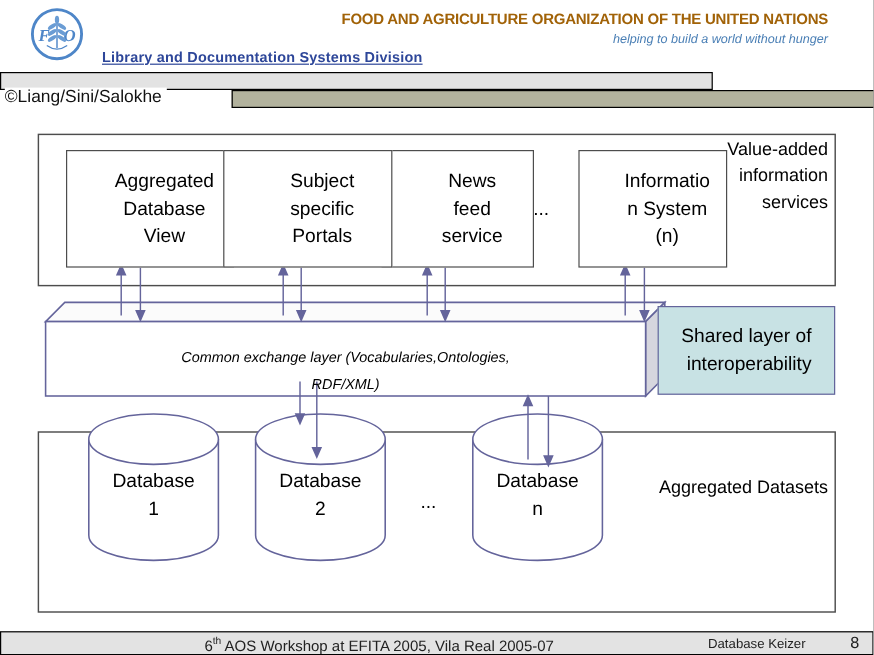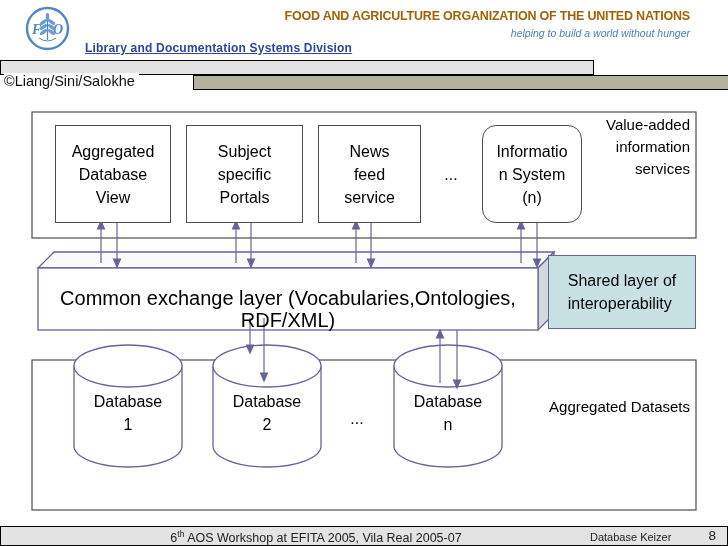--- a/index.html
+++ b/index.html
@@ -14,32 +14,32 @@
   .division-title{top:41px;left:85px;font-size:12px;font-weight:bold;color:#2d4699;letter-spacing:0.2px;text-decoration:underline;}
   .gray-bar{top:60px;left:0;width:592px;height:13px;background:#e3e3e3;border:1px solid #000;}
   .olive-bar{top:75px;left:193px;width:534px;height:13px;background:#b2b29d;border:1px solid #000;}
   .copyright{top:73px;left:4px;font-size:14.5px;color:#111;background:#fff;padding-right:4px;}
   
   svg.canvas{position:absolute;left:0;top:0;z-index:0;}
   
   .svc-box{
     top:125px;height:96px;background:#fff;border:1px solid #4d4d4d;
     display:flex;align-items:center;justify-content:center;text-align:center;
-    font-size:16px;line-height:23px;white-space:pre-line;z-index:1;
+    font-size:16px;line-height:23px;white-space:pre-line;z-index:1;padding-left:24px;
   }
   .b1{left:55px;width:114px;}
   .b2{left:186px;width:115px;}
   .b3{left:318px;width:101px;}
-  .b4{left:482px;width:98px;border-radius:14px;}
+  .b4{left:482px;width:98px;}
   .dots-top{left:429px;top:166px;width:44px;text-align:center;font-size:16px;z-index:1;}
   .value-added{left:558px;top:114px;width:132px;text-align:right;font-size:15px;line-height:22px;white-space:pre-line;z-index:1;}
-  .exchange-label{left:38px;top:287px;width:500px;text-align:center;font-size:20px;line-height:22px;white-space:pre-line;z-index:1;}
+  .exchange-label{left:38px;top:287px;width:500px;text-align:center;font-size:12px;line-height:22px;white-space:pre-line;z-index:1;font-style:italic;}
   .shared-box{
     left:548px;top:255px;width:146px;height:72px;background:#c8e2e4;border:1.5px solid #64649b;
-    display:flex;align-items:center;justify-content:center;text-align:left;
+    display:flex;align-items:center;justify-content:center;text-align:right;
     font-size:16px;line-height:23px;white-space:pre-line;z-index:1;
   }
   .db-label{top:390px;width:110px;text-align:center;font-size:16px;line-height:23px;white-space:pre-line;z-index:1;}
   .dbl1{left:73px;} .dbl2{left:212px;} .dbln{left:393px;}
   .dots-bottom{left:335px;top:410px;width:44px;text-align:center;font-size:16px;z-index:1;}
   .distributed{left:520px;top:398px;width:170px;text-align:right;font-size:15px;z-index:1;}
   
   .footer-bar{top:526px;left:0;width:726px;height:18px;background:#e3e3e3;border:1px solid #000;z-index:1;}
   .footer-center{top:529px;left:0;width:632px;text-align:center;font-size:12.5px;color:#222;z-index:2;}
   .footer-center sup{font-size:8.5px;}

